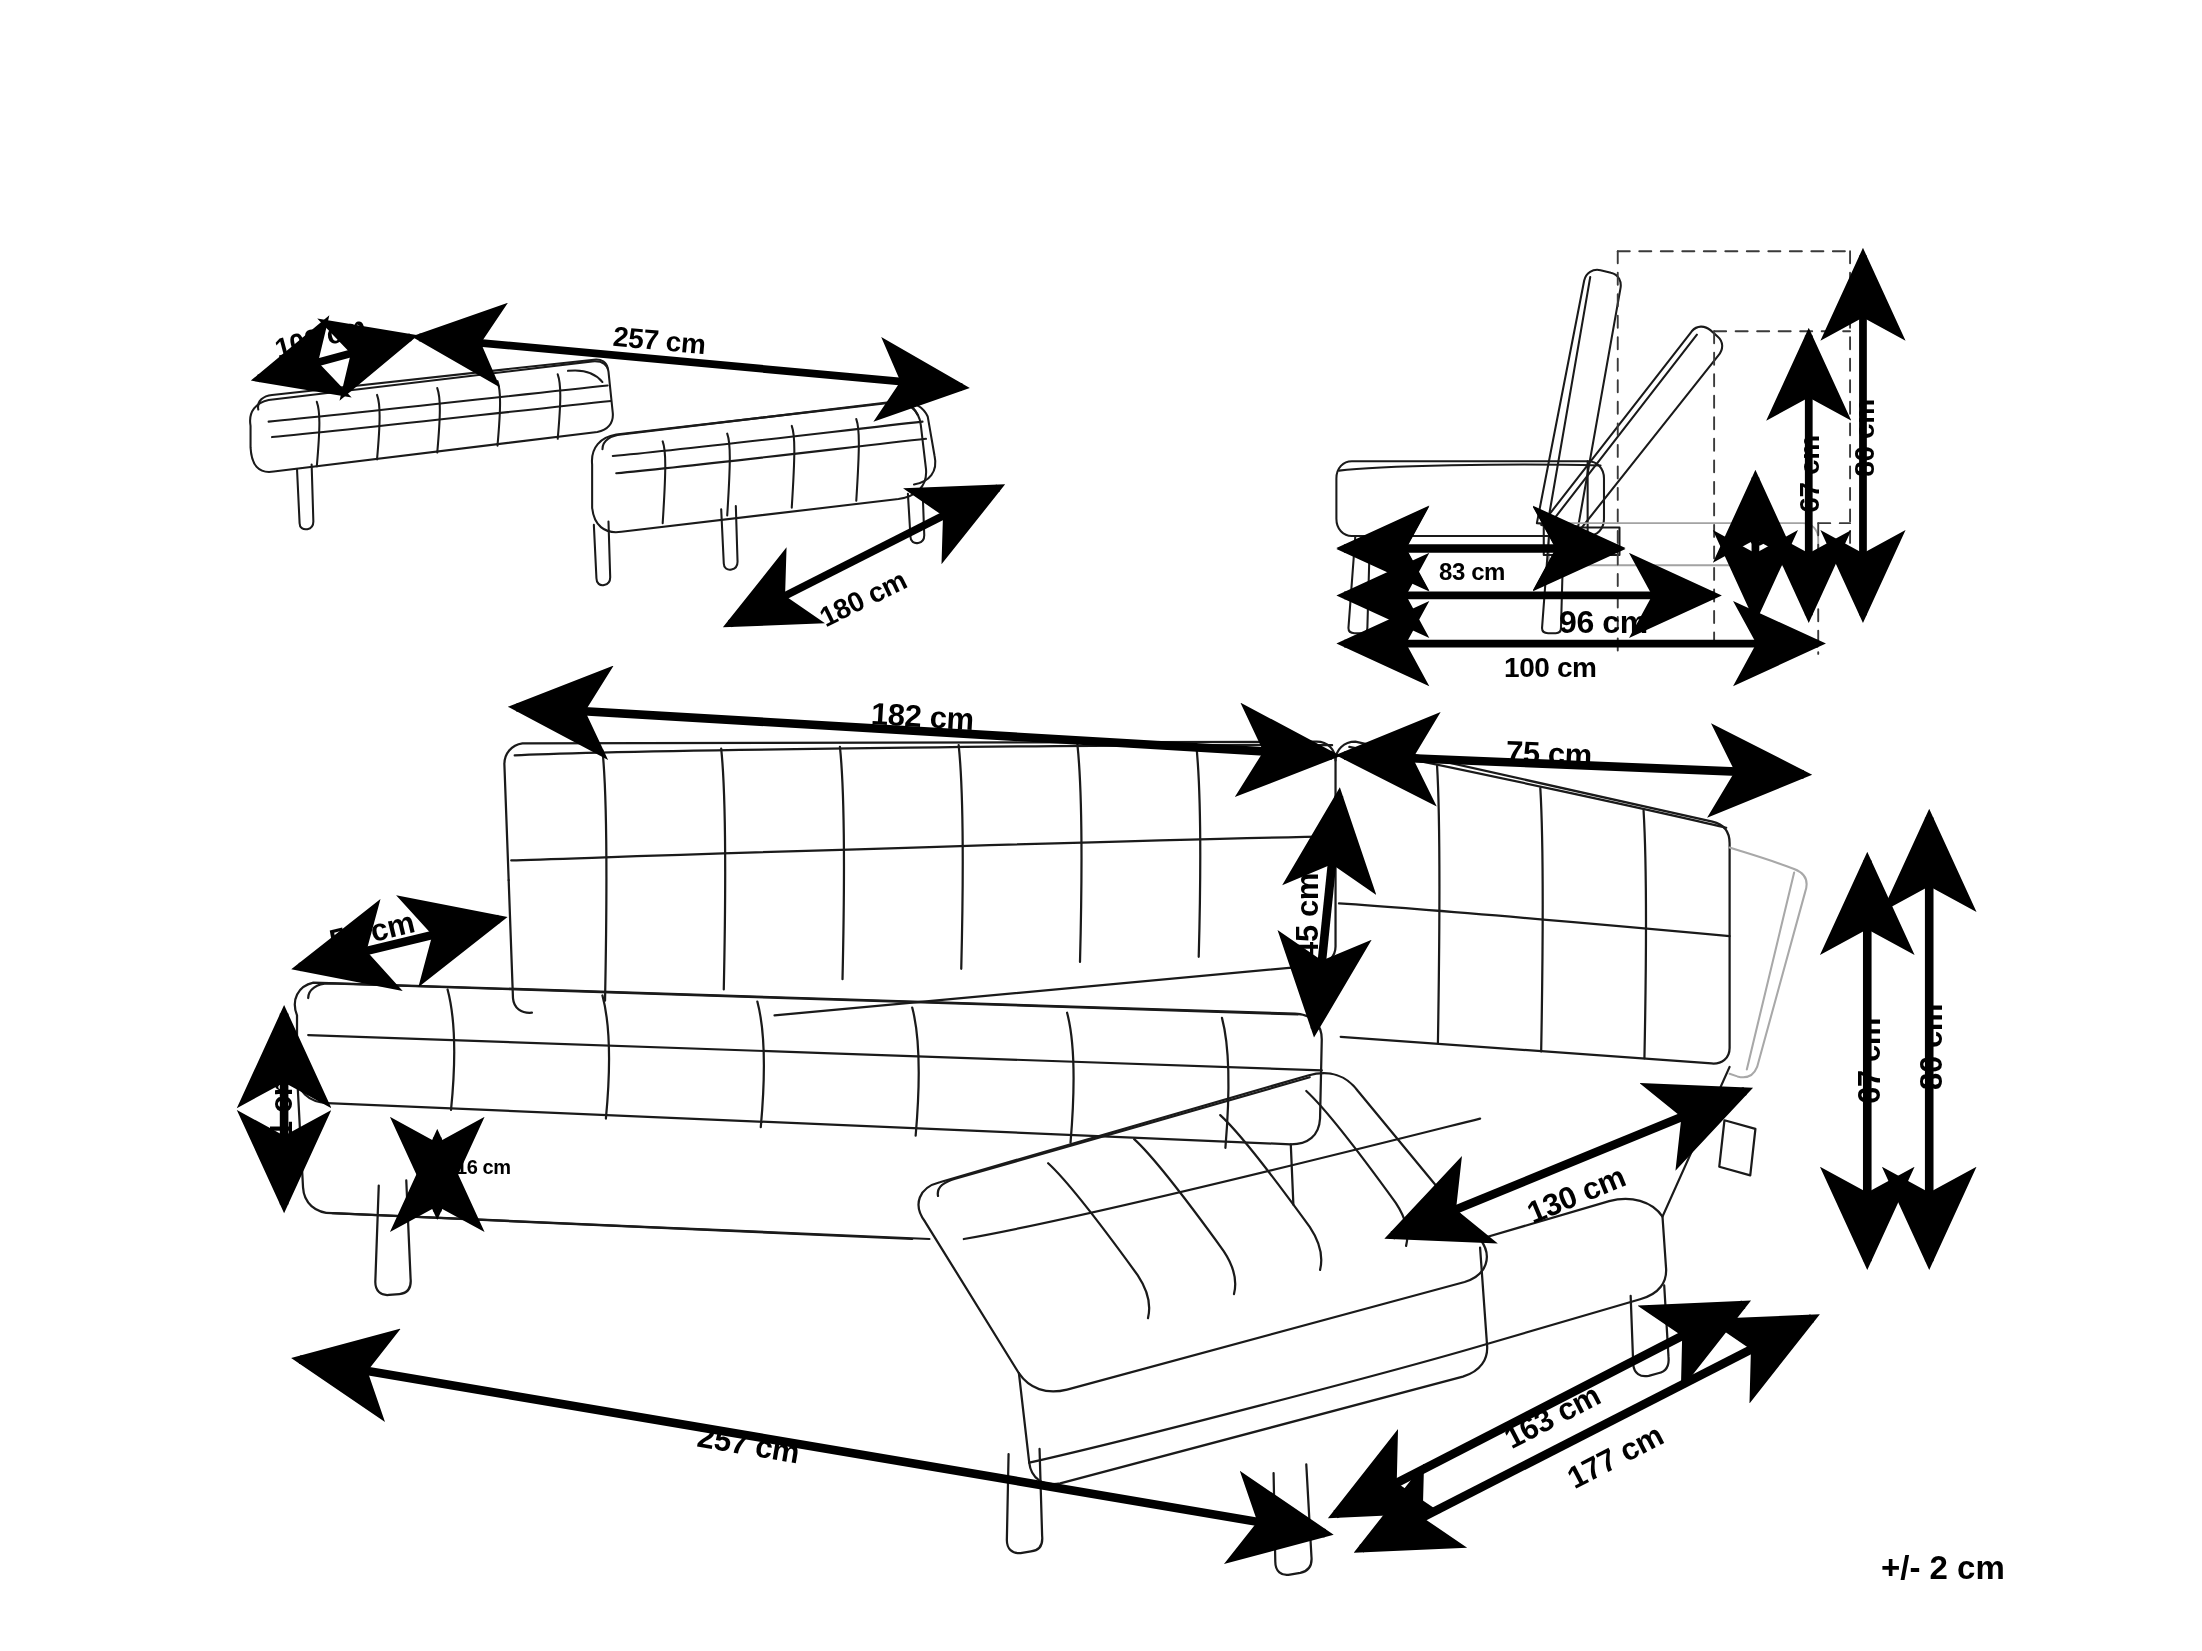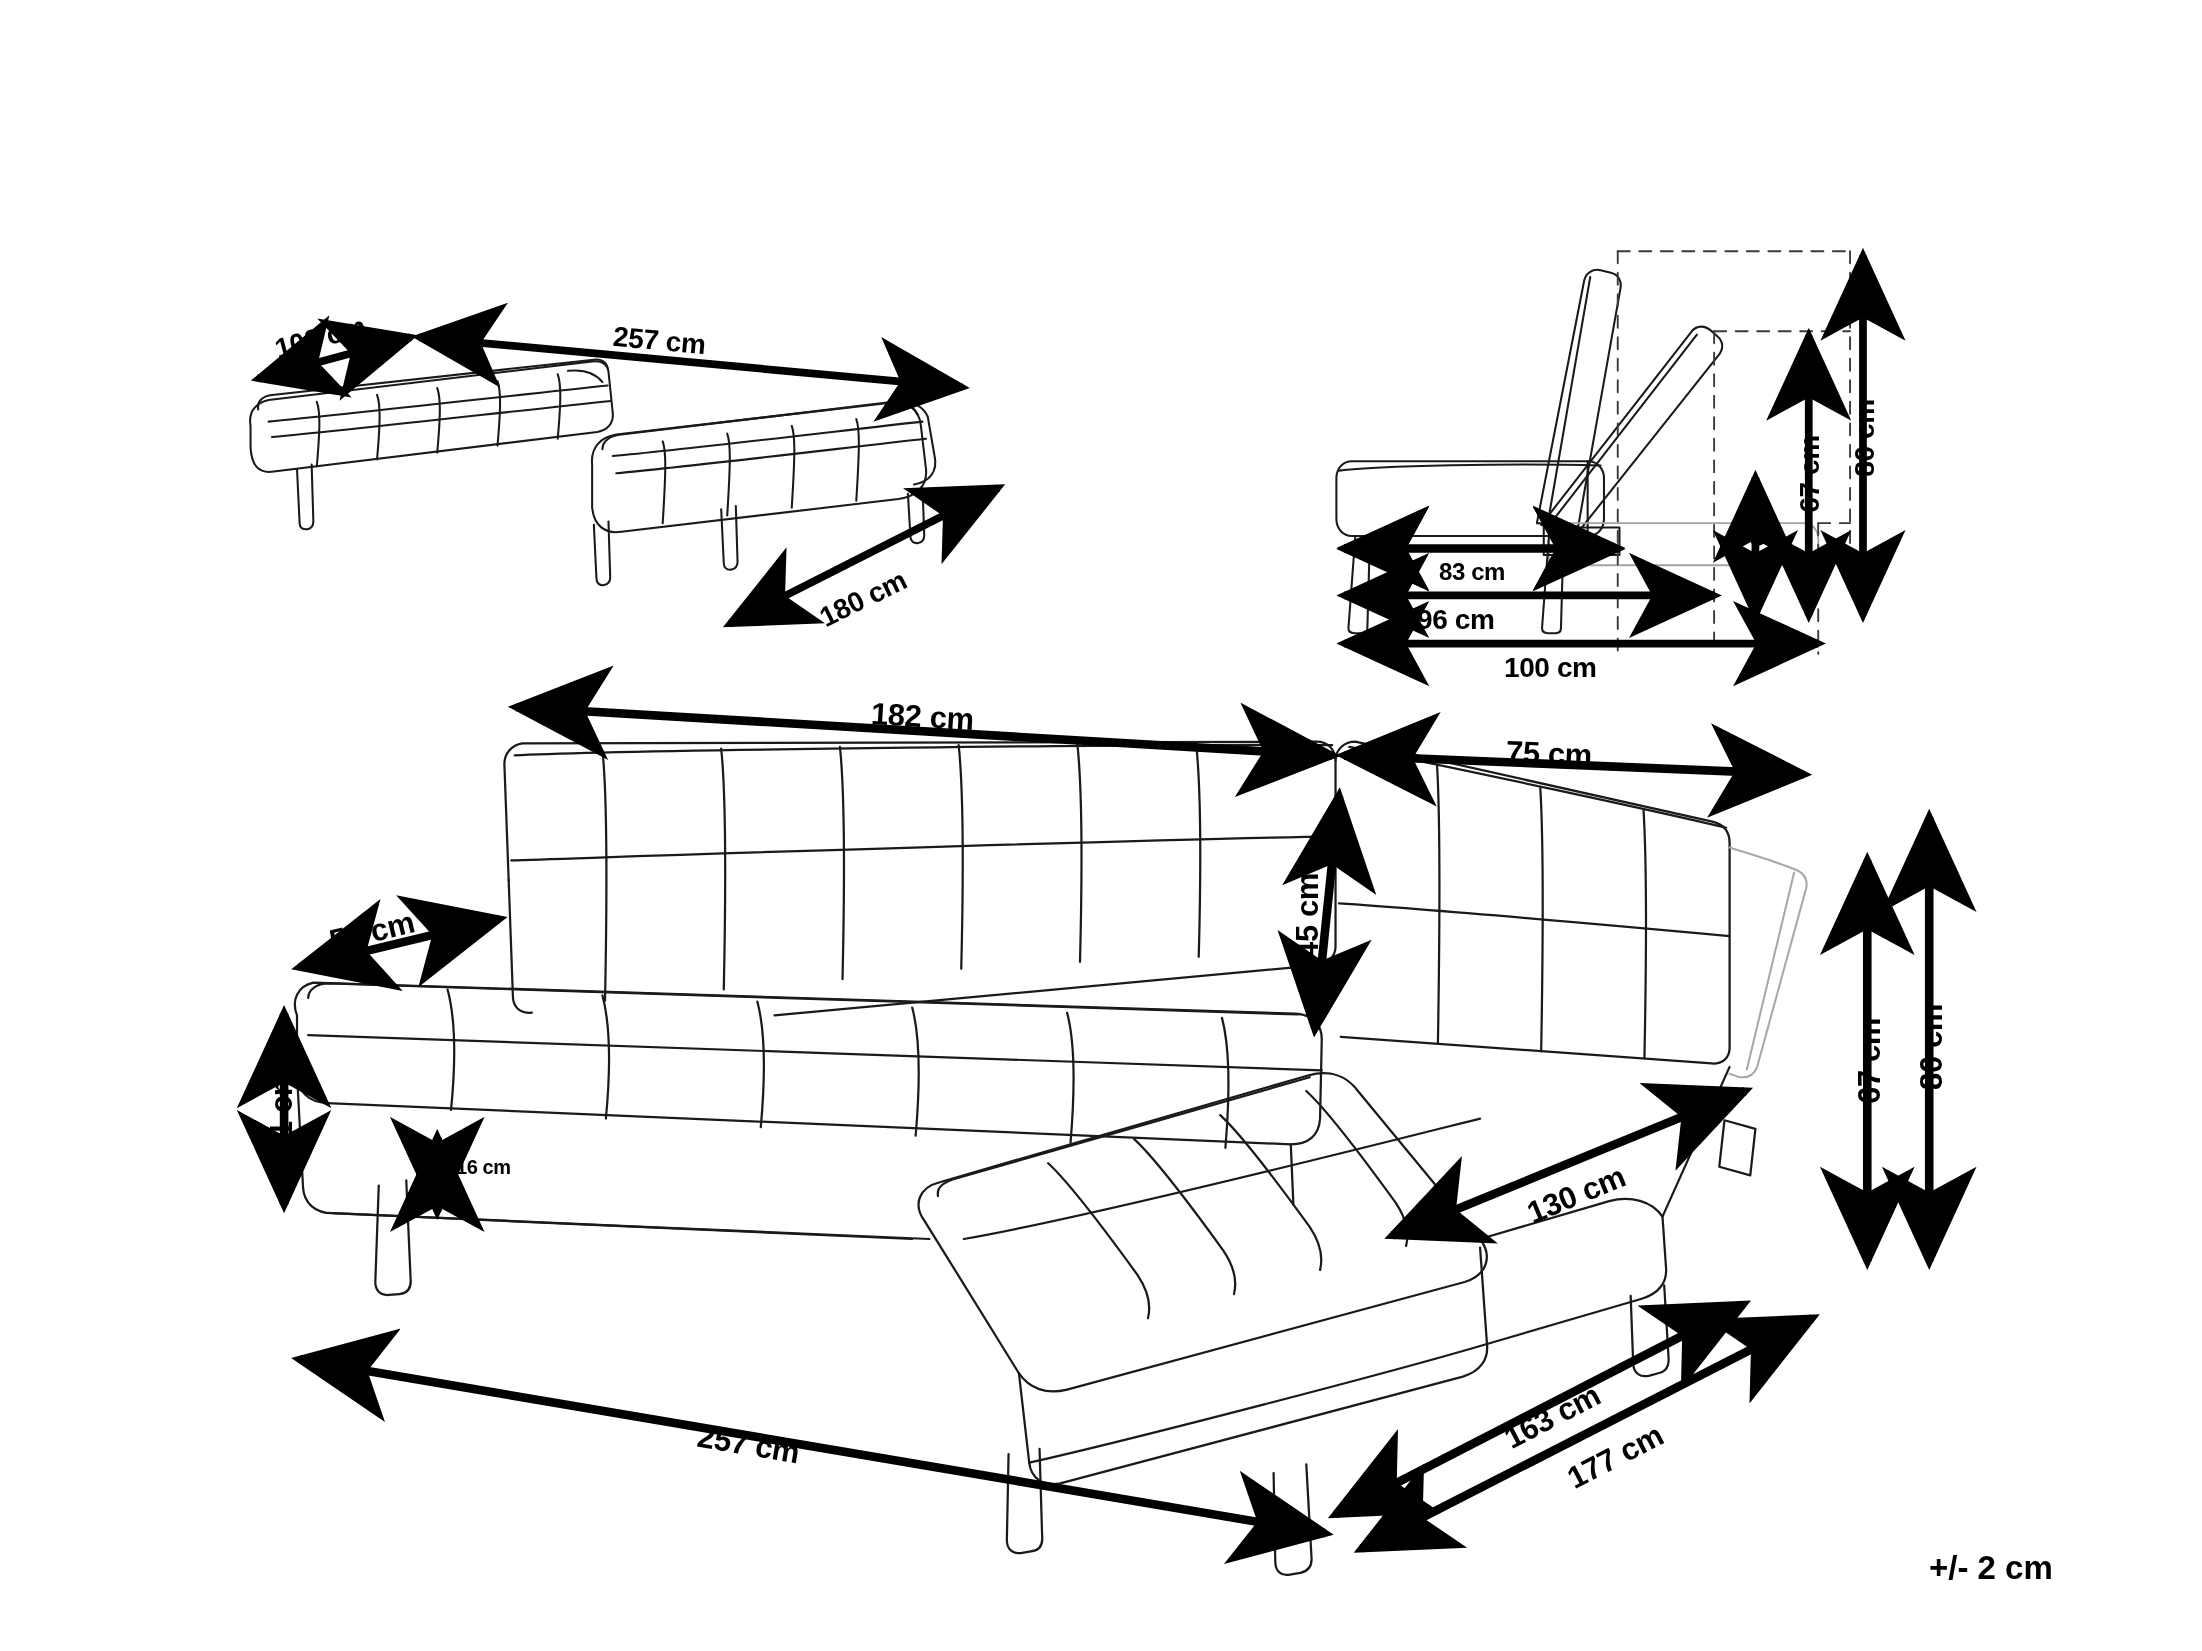--- a/index.html
+++ b/index.html
@@ -35,21 +35,20 @@
     white-space: nowrap;
     letter-spacing: -0.4px;
     transform-origin: 50% 50%;
   }
   .tol-note {
     position: absolute;
     font-family: "Liberation Sans", sans-serif;
     font-weight: bold;
     color: #000000;
     white-space: nowrap;
-    margin-left: 48px;
   }
 </style>
 </head>
 <body>
 
 <div id="sheet">
 
   <svg class="drawing" viewBox="0 0 2560 1920" xmlns="http://www.w3.org/2000/svg">
     <defs>
       <marker id="arrEnd" markerWidth="14" markerHeight="14" refX="11" refY="5.5" orient="auto" markerUnits="strokeWidth">
@@ -244,21 +243,21 @@
   </svg>
 
   <div class="dim-label" style="left:274px; top:322px; font-size:28px; transform:rotate(-15deg);">100 cm</div>
 
   <div class="dim-label" style="left:613px; top:325px; font-size:28px; transform:rotate(5.2deg);">257 cm</div>
 
   <div class="dim-label" style="left:817px; top:583px; font-size:28px; transform:rotate(-26deg);">180 cm</div>
 
   <div class="dim-label" style="left:1439px; top:558px; font-size:24px;">83 cm</div>
 
-  <div class="dim-label" style="left:1417px; top:604px; font-size:28px;">96 cm</div>
+  <div class="dim-label" style="left:1559px; top:604px; font-size:32px;">96 cm</div>
 
   <div class="dim-label" style="left:1504px; top:652px; font-size:28px;">100 cm</div>
 
   <div class="dim-label" style="left:1717px; top:530px; font-size:28px; transform:rotate(-90deg);">41 cm</div>
 
   <div class="dim-label" style="left:1771px; top:458px; font-size:28px; transform:rotate(-90deg);">67 cm</div>
 
   <div class="dim-label" style="left:1826px; top:422px; font-size:28px; transform:rotate(-90deg);">80 cm</div>
 
   <div class="dim-label" style="left:871px; top:699px; font-size:31px; transform:rotate(3.4deg);">182 cm</div>

